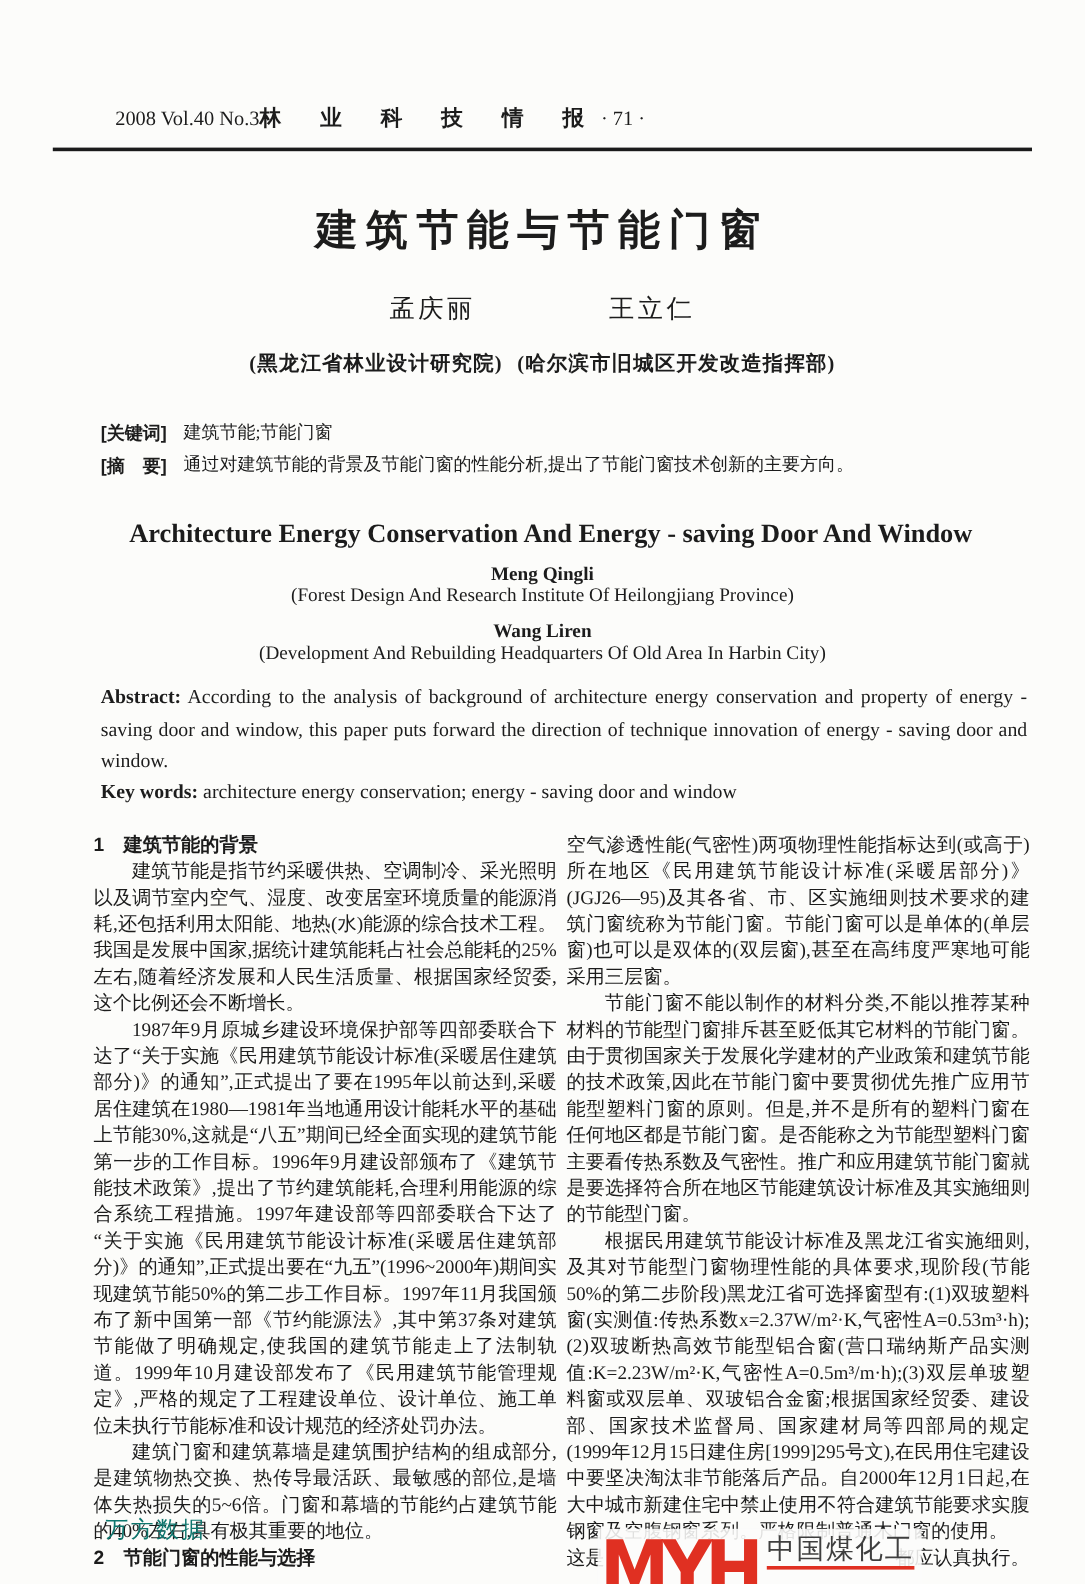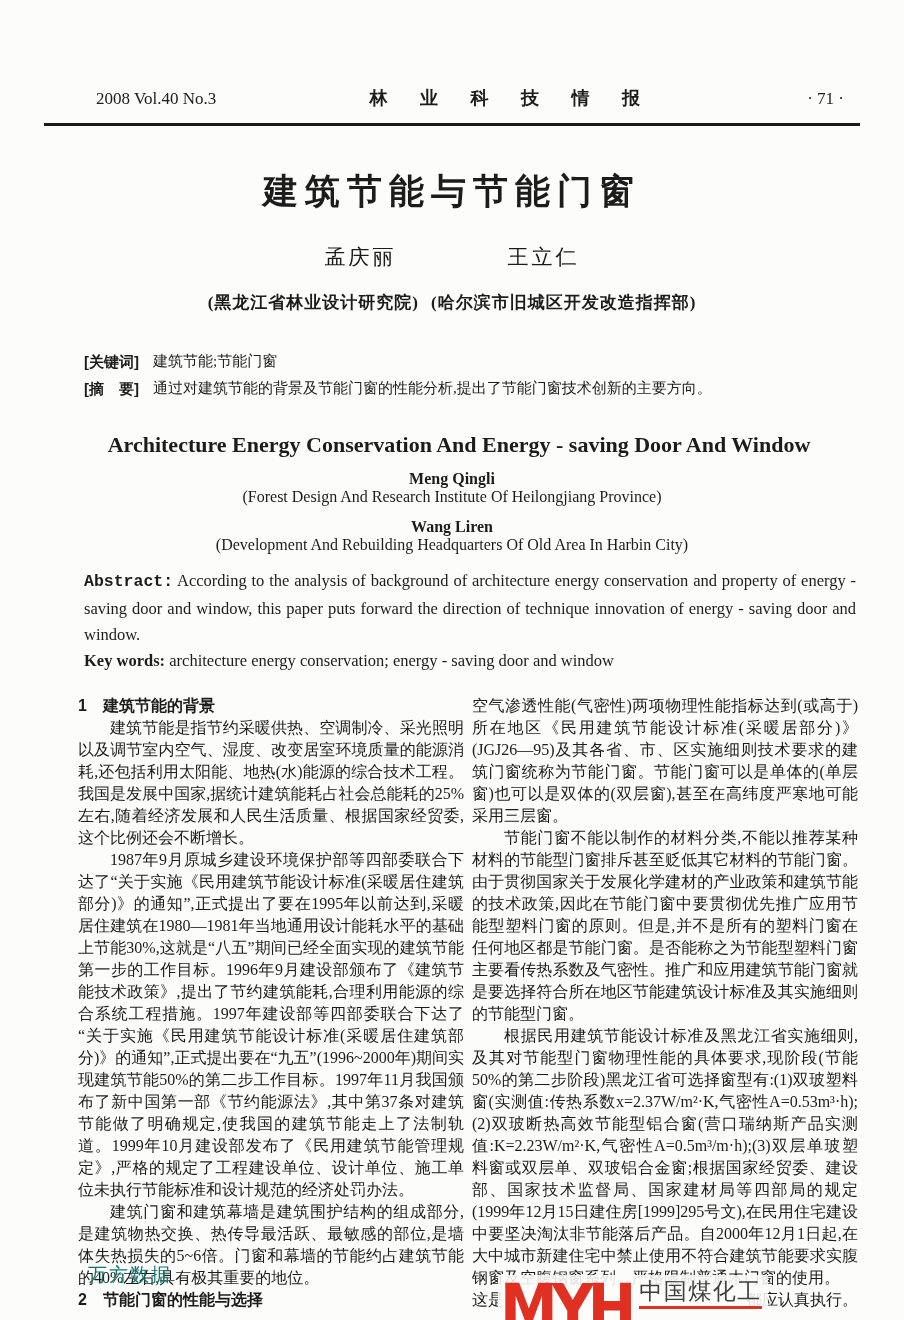--- a/index.html
+++ b/index.html
@@ -9,21 +9,21 @@
     font-family:"Liberation Serif","DejaVu Serif",serif;
     overflow:hidden;
   }
   .page{position:absolute;inset:0;}
 
   
   .jheader{
     margin:86px 44px 0 44px;
     padding:0 16px 13px 52px;
     border-bottom:3px solid #1b1b1b;
-    display:flex;justify-content:space-between;align-items:baseline;
+    display:flex;align-items:baseline;
     font-size:17px;
   }
   .jheader .journal{letter-spacing:14px;font-weight:bold;font-size:18px;}
   .jheader .issue{font-family:"Liberation Serif",serif;}
   .jheader .pageno{font-family:"Liberation Serif",serif;}
 
   
   .cn-title{
     margin-top:42px;text-align:center;
     font-family:"Liberation Sans","DejaVu Sans",sans-serif;
@@ -49,21 +49,21 @@
     margin-top:30px;font-weight:bold;font-size:22px;
     font-family:"Liberation Serif",serif;
     padding-left:14px;
   }
   .en-author{margin-top:12px;font-weight:bold;font-size:16px;}
   .en-affil{font-size:16px;font-family:Liberation Serif, serif;}
   .en-abs{
     margin:14px 48px 0 84px;text-align:justify;
     font-size:16.5px;line-height:1.62;
   }
-  .en-abs b{font-weight:bold;font-family:Liberation Mono, monospace;}
+  .en-abs b{font-weight:bold;}
   .en-kw{margin:2px 48px 0 84px;font-size:16.5px;text-align:left;}
 
   
   .columns{
     display:flex;gap:8px;
     padding:24px 46px 0 78px;
     font-size:16px;line-height:22px;text-align:justify;
   }
   .col{width:50%;}
   .col p{margin:0;text-indent:2em;}

